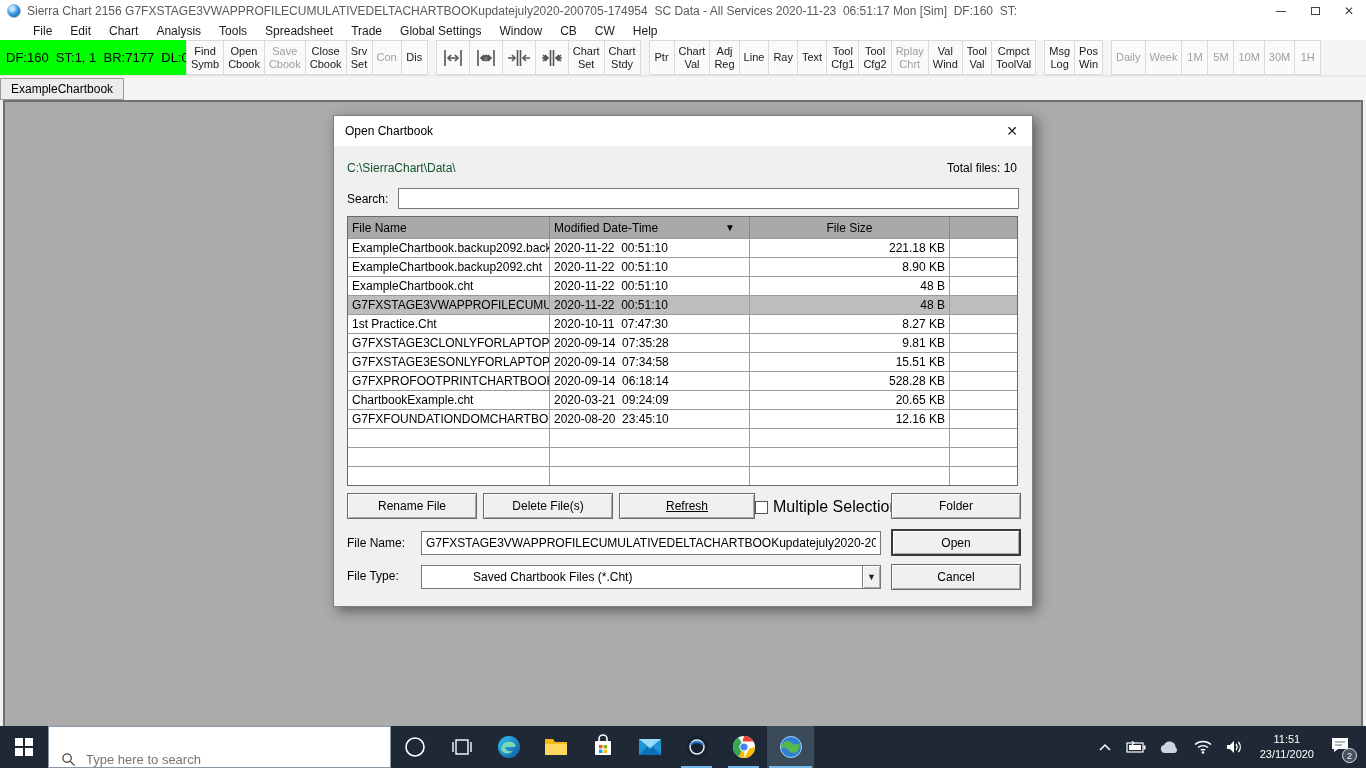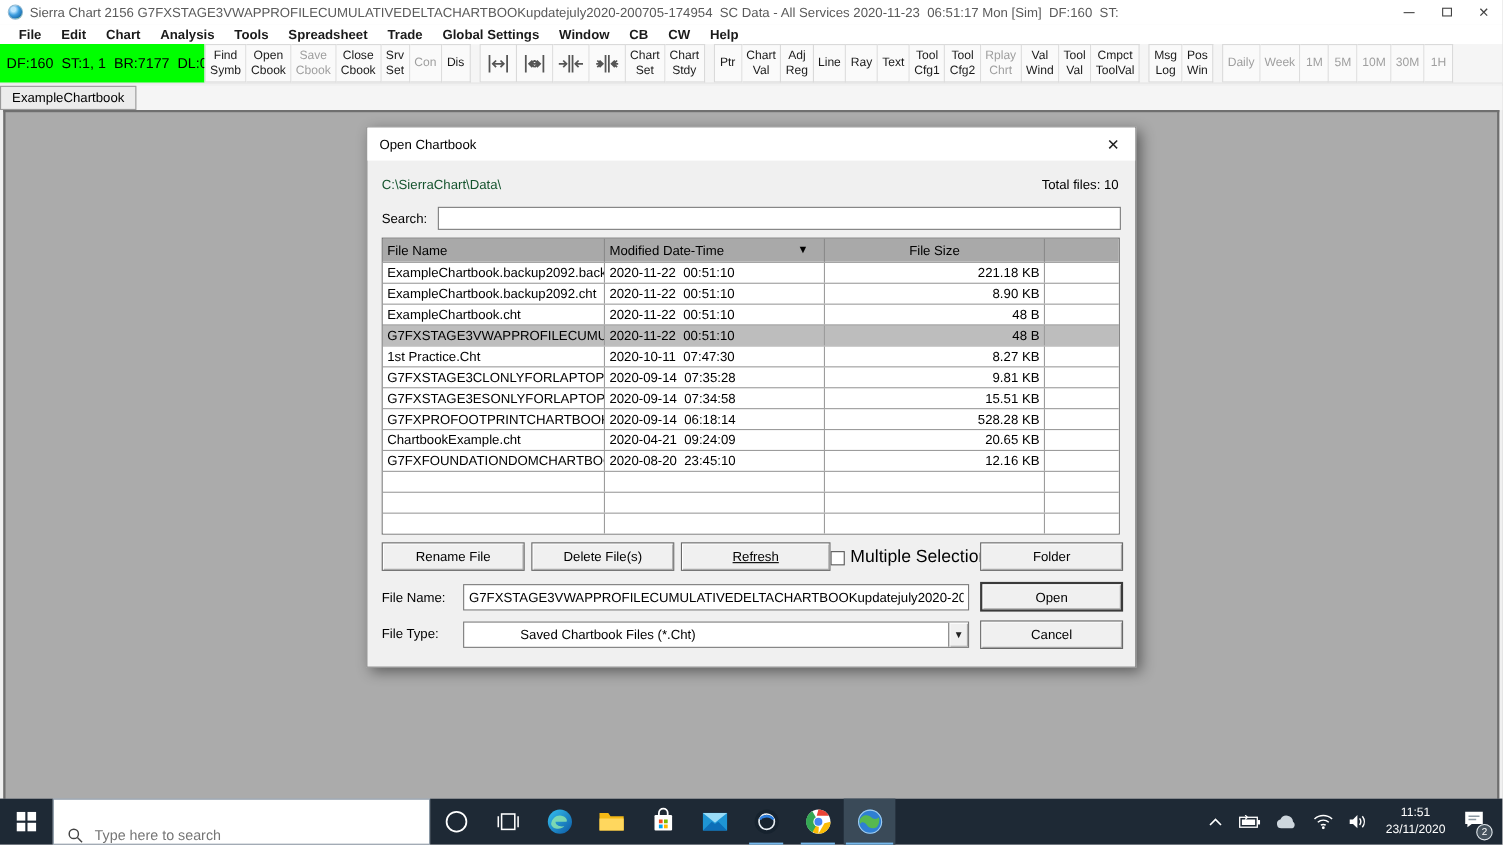--- a/index.html
+++ b/index.html
@@ -11,21 +11,21 @@
   .app-logo { width:14px; height:14px; border-radius:50%; margin:0 6px 0 7px;
     background:radial-gradient(circle at 35% 30%, #bfe6ff 0 18%, #3f9fe0 45%, #1b6fb0 75%, #4caf50 76%); border:1px solid #8fb7d0; }
   .title-text { font-size:12px; color:#5a5a5a; white-space:pre; overflow:hidden; flex:1; }
   .win-controls { display:flex; height:100%; }
   .wc { width:34px; height:100%; display:flex; align-items:center; justify-content:center; color:#333; }
   .glyph-min { width:10px; height:1px; background:#444; display:block; }
   .glyph-max { width:9px; height:8px; border:1px solid #444; display:block; }
   .glyph-close { font-size:12px; color:#444; line-height:1; }
 
   
-  .menubar { position:absolute; left:0; top:22px; width:100%; height:18px; background:#ffffff; display:flex; align-items:flex-start; padding-left:8px;font-weight:bold; }
+  .menubar { position:absolute; left:0; top:22px; width:100%; height:18px; background:#ffffff; display:flex; align-items:flex-start; padding-left:24px; }
   .menu-item { font-size:12px; color:#1a1a1a; padding:0 9px; line-height:18px; }
 
   
   .toolbar { position:absolute; left:0; top:40px; width:100%; height:36px; background:#f5f5f5; display:flex; align-items:stretch; border-bottom:1px solid #e3e3e3; }
   .status-box { width:186px; background:#00ff00; color:#000; font-size:13px; display:flex; align-items:center; padding-left:6px; white-space:pre; }
   .tb-buttons { display:flex; align-items:stretch; flex:1; }
   .tb-btn { background:#fafafa; border:1px solid #dadada; border-left:none; color:#1a1a1a; font-size:11px; line-height:1.15;
     display:flex; align-items:center; justify-content:center; text-align:center; white-space:pre-line; padding:1px 4px; min-width:26px; }
   .tb-btn.first { border-left:1px solid #dadada; }
   .tb-btn.gap { margin-left:8px; border-left:1px solid #dadada; }
@@ -279,21 +279,21 @@
             <div class="tcell w-extra"></div>
           </div>
           <div class="trow">
             <div class="tcell w-name">G7FXPROFOOTPRINTCHARTBOOK-20</div>
             <div class="tcell w-date">2020-09-14  06:18:14</div>
             <div class="tcell w-size">528.28 KB</div>
             <div class="tcell w-extra"></div>
           </div>
           <div class="trow">
             <div class="tcell w-name">ChartbookExample.cht</div>
-            <div class="tcell w-date">2020-04-21  09:24:09</div>
+            <div class="tcell w-date">2020-03-21  09:24:09</div>
             <div class="tcell w-size">20.65 KB</div>
             <div class="tcell w-extra"></div>
           </div>
           <div class="trow">
             <div class="tcell w-name">G7FXFOUNDATIONDOMCHARTBOOK</div>
             <div class="tcell w-date">2020-08-20  23:45:10</div>
             <div class="tcell w-size">12.16 KB</div>
             <div class="tcell w-extra"></div>
           </div>
           <div class="trow">

